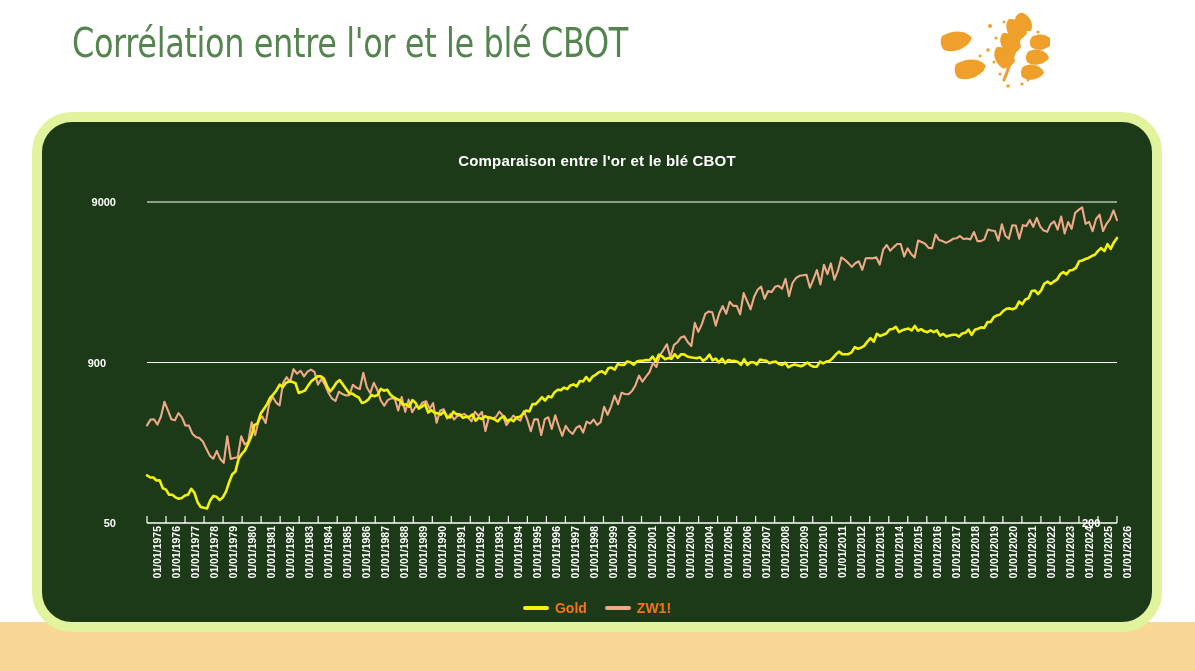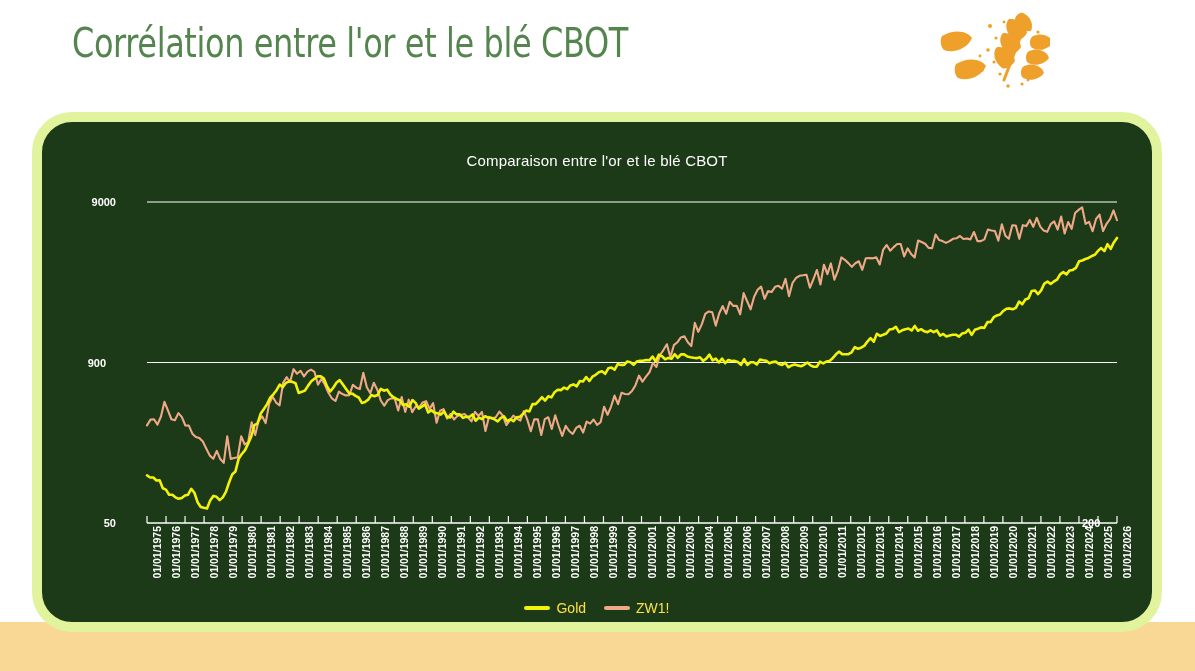--- a/index.html
+++ b/index.html
@@ -26,21 +26,21 @@
     position:absolute; left:32px; top:112px; width:1130px; height:520px;
     background:#1C3A17;
     border:10px solid #E2F39E;
     border-radius:40px;
     box-sizing:border-box;
   }
   #plot-wrap { position:absolute; left:0; top:0; width:1110px; height:500px; }
 
   #chart-title {
     position:absolute; left:0; top:30px; width:1110px;
-    text-align:center; color:#ffffff; font-size:15px; font-weight:normal;
+    text-align:center; color:#ffffff; font-size:15px; font-weight:bold;
     letter-spacing:0.2px;
   }
 
   .ylab {
     position:absolute; color:#ffffff; font-size:11px; font-weight:bold;
     text-align:right; width:60px;
   }
   #ylab-9000 { left:14px; top:74px; }
   #ylab-900  { left:4px; top:235px; }
   #ylab-90   { left:14px; top:395px; }
@@ -58,21 +58,21 @@
     transform-origin:left top;
     transform:rotate(-90deg) translate(-100%, 0);
   }
 
   #legend {
     position:absolute; left:0; top:478px; width:1110px;
     display:flex; justify-content:center; align-items:center; gap:18px;
   }
   .legend-item { display:flex; align-items:center; gap:6px; }
   .legend-swatch { display:block; width:26px; height:4px; border-radius:2px; }
-  .legend-label { color:#fde047; font-size:14px; font-weight:normal; }
+  .legend-label { color:#f97316; font-size:14px; font-weight:bold; }
 </style>
 </head>
 <body>
 
 <div id="title">Corrélation entre l'or et le blé CBOT</div>
 
 <div id="wheat-icon">
   <svg viewBox="0 0 120 86" width="120" height="86" aria-hidden="true">
     <g fill="#EFA02A">
       <path d="M12 28 c14 -8 26 -4 30 2 c-4 10 -18 16 -28 12 c-4 -4 -4 -10 -2 -14 z"></path>

